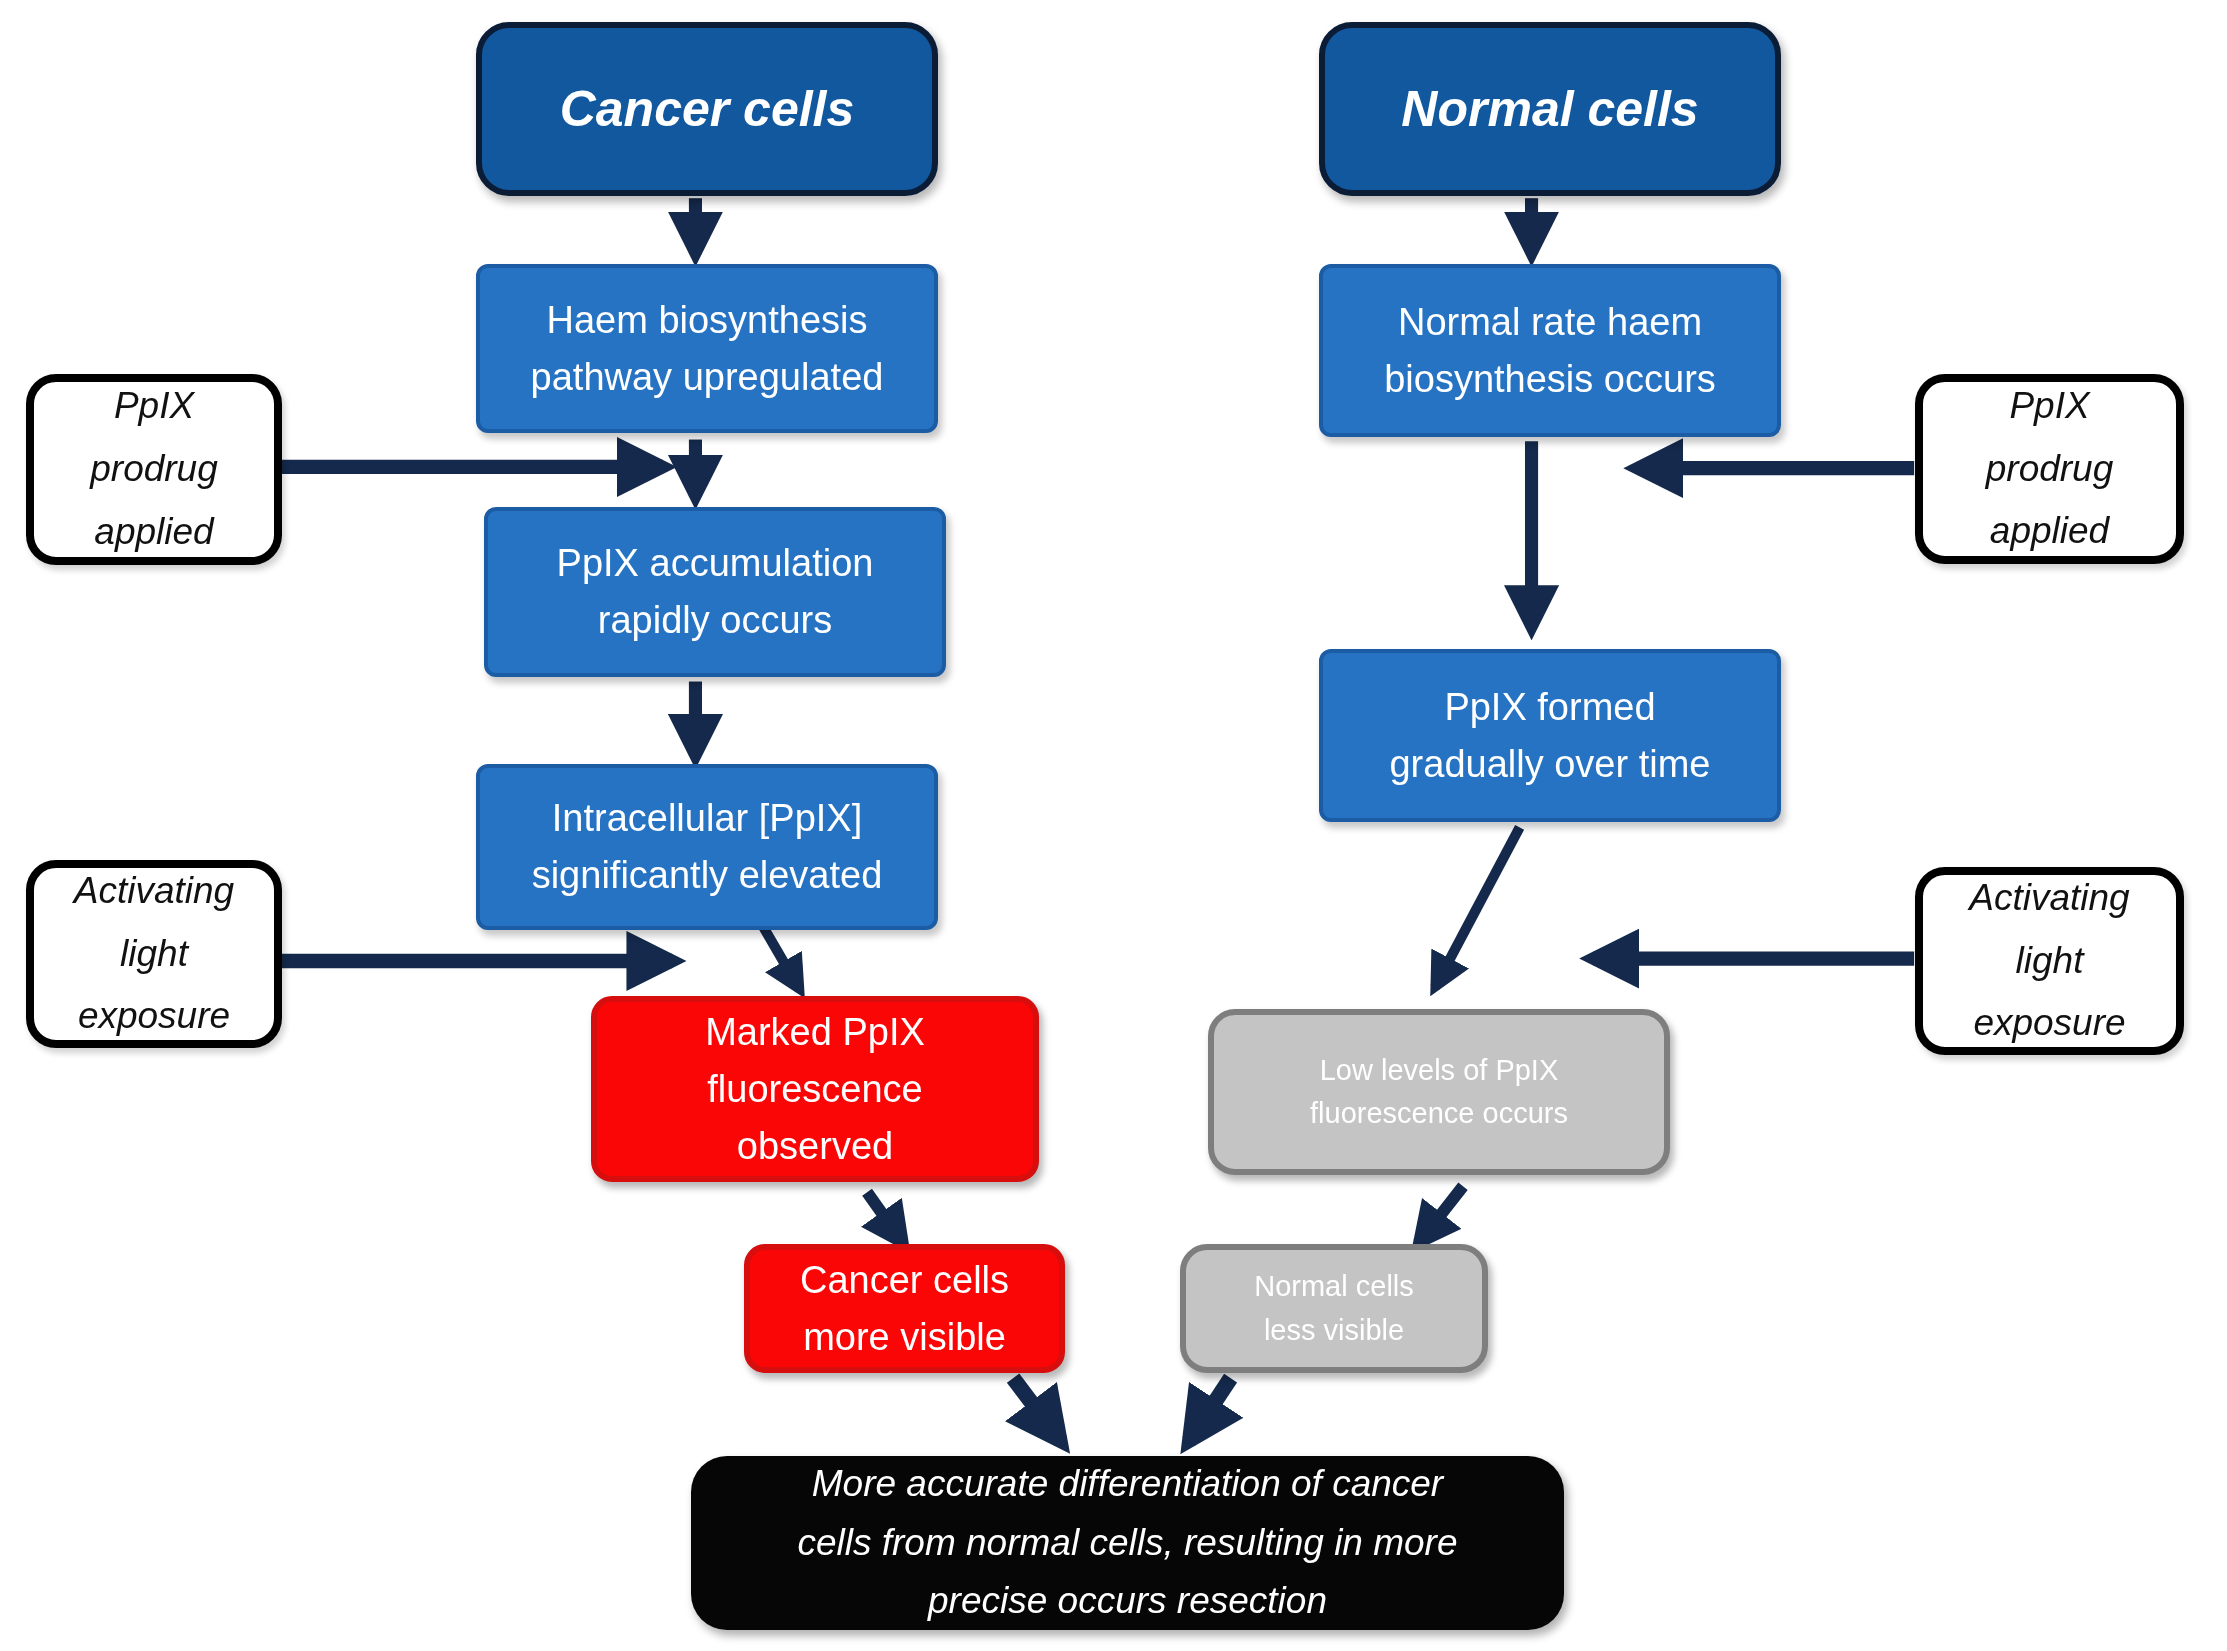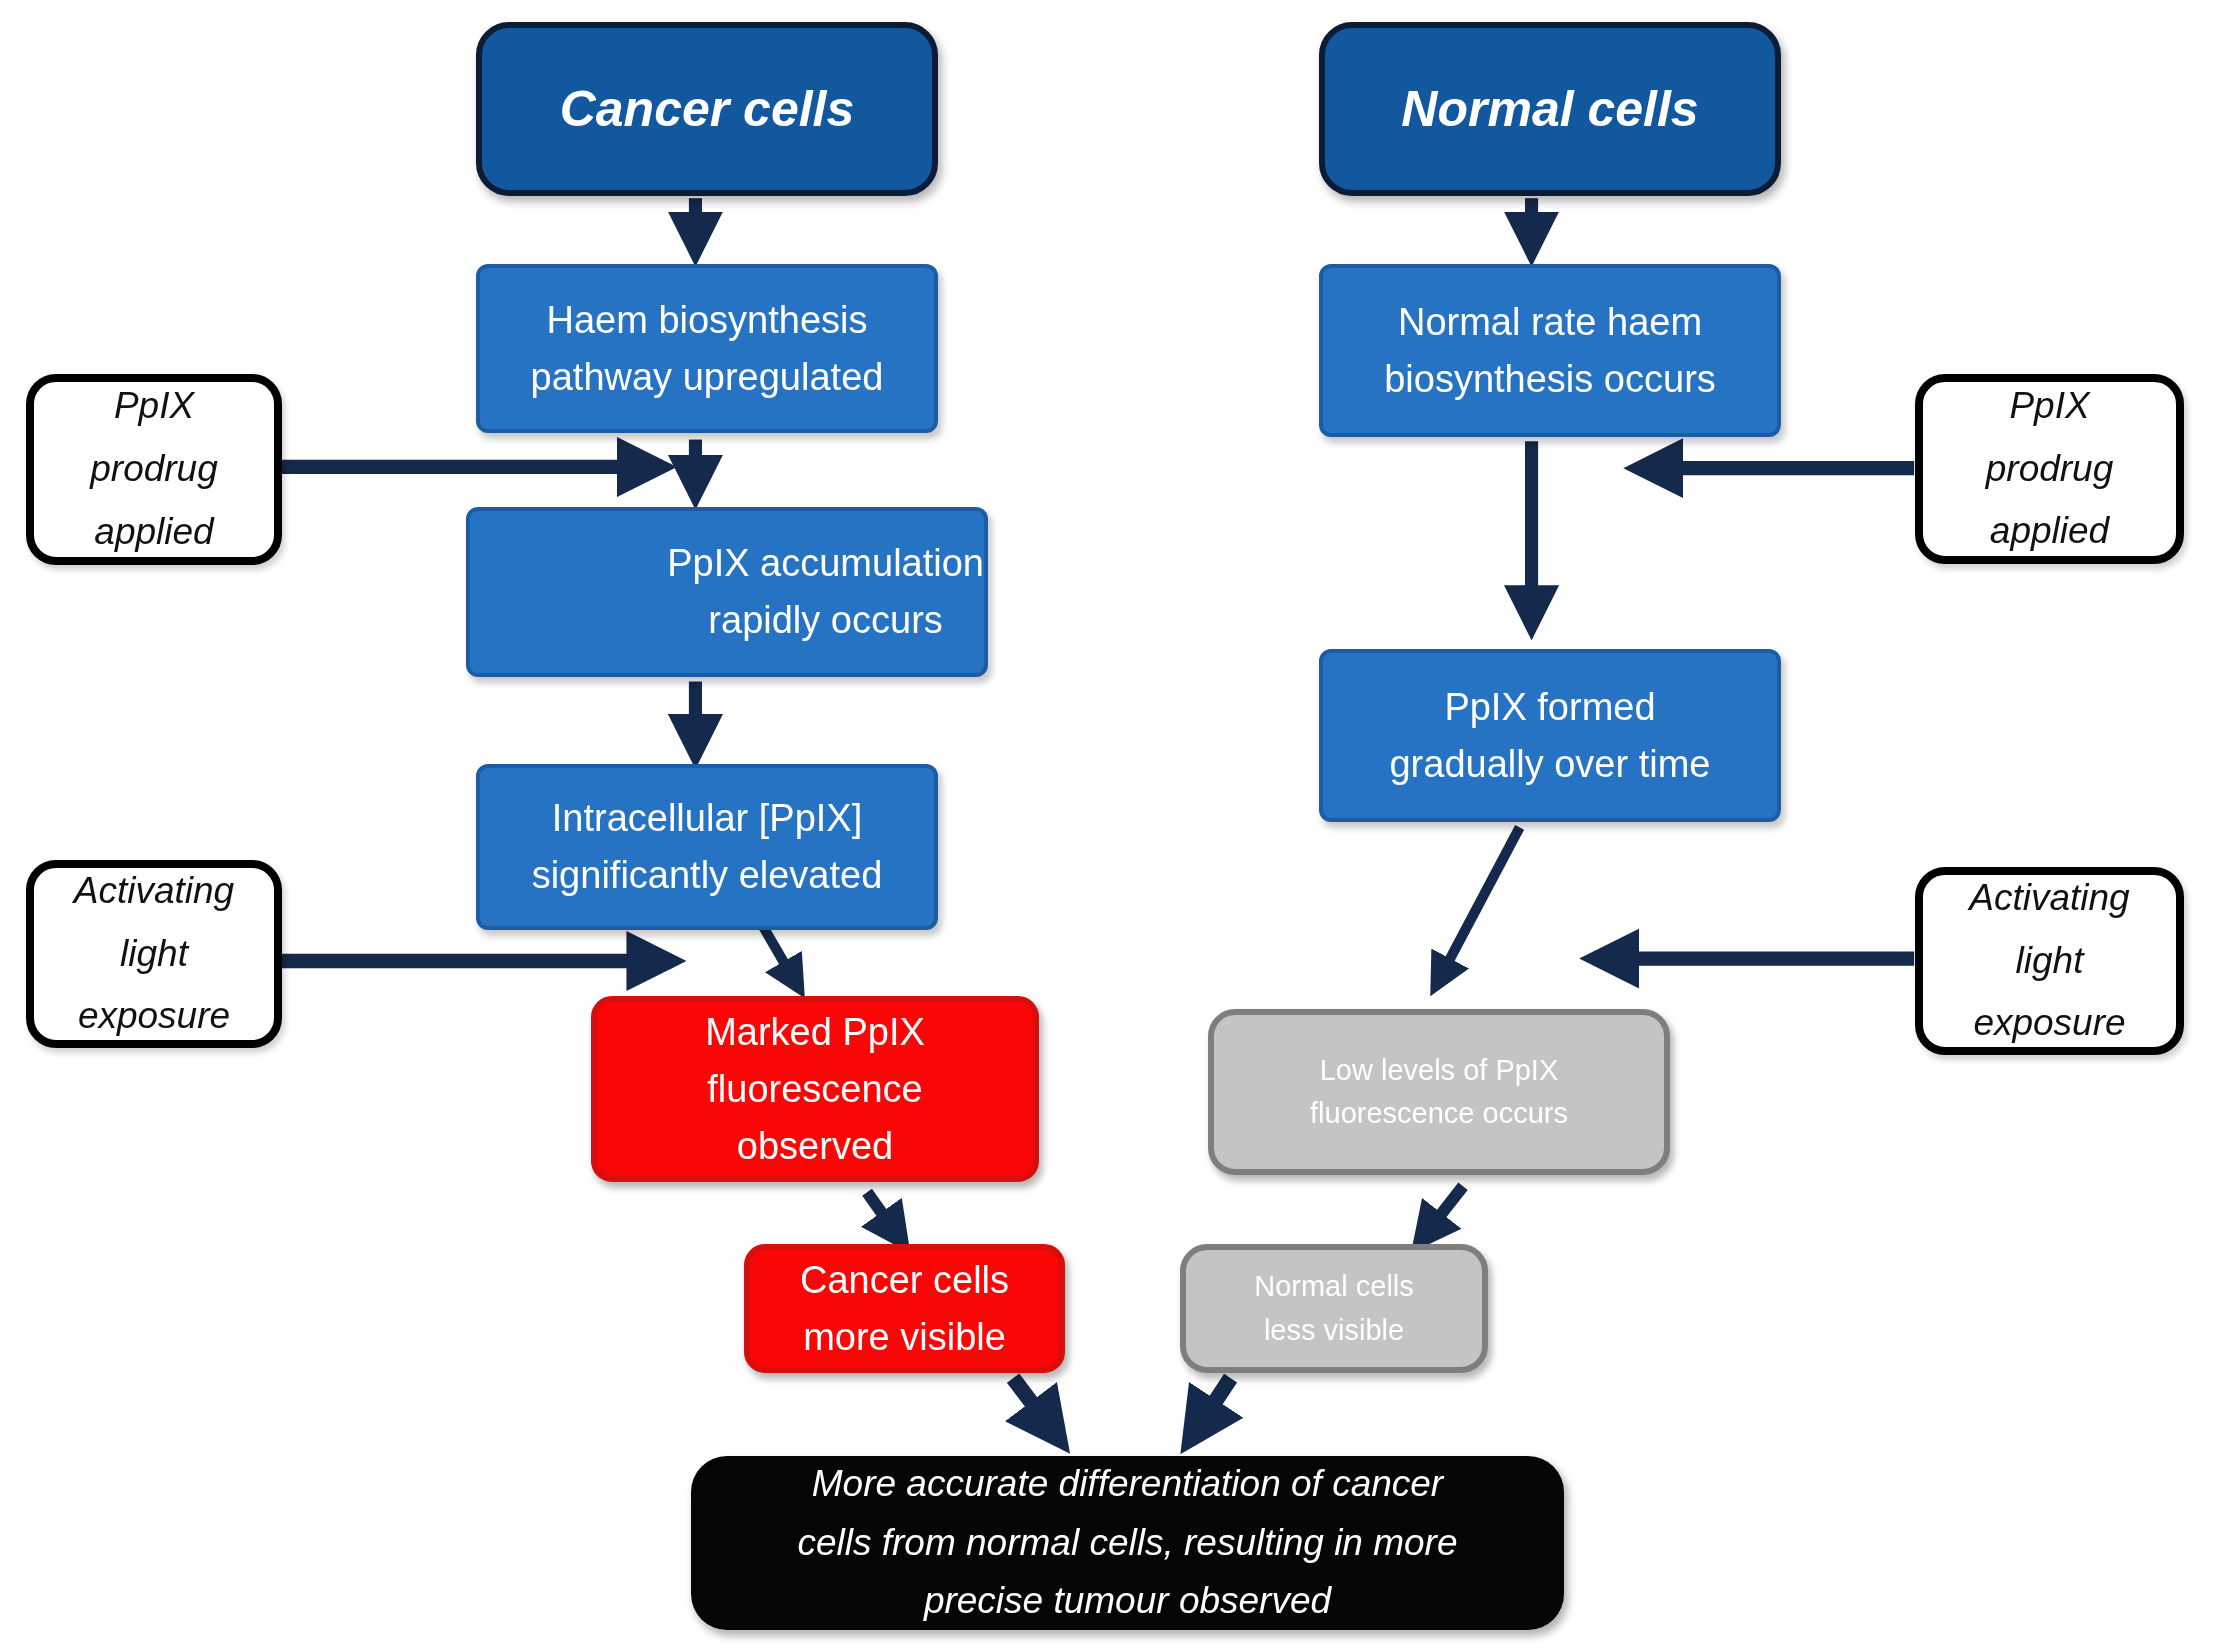--- a/index.html
+++ b/index.html
@@ -75,21 +75,21 @@
     <line x1="2065" y1="2312" x2="1995" y2="2418" stroke-width="26" marker-end="url(#ah)"></line>
   </svg>
 
   <div class="node hdr" style="left:476px; top:21.5px; width:462px; height:174px;">
     <span class="txt">Cancer cells</span>
   </div>
   <div class="node step" style="left:476px; top:264px; width:462px; height:169px;">
     <span class="txt">Haem biosynthesis
 pathway upregulated</span>
   </div>
-  <div class="node step" style="left:466px; top:507px; width:522px; height:170px;justify-content:flex-end;">
+  <div class="node step" style="left:484px; top:507px; width:462px; height:170px;">
     <span class="txt">PpIX accumulation
 rapidly occurs</span>
   </div>
   <div class="node step" style="left:476px; top:764px; width:462px; height:166px;">
     <span class="txt">Intracellular [PpIX]
 significantly elevated</span>
   </div>
   <div class="node red" style="left:591px; top:996px; width:448px; height:186px;">
     <span class="txt">Marked PpIX
 fluorescence
@@ -137,17 +137,17 @@
   </div>
   <div class="node wlabel" style="left:1915px; top:867px; width:269px; height:188px;">
     <span class="txt">Activating
 light
 exposure</span>
   </div>
 
   <div class="node outcome" style="left:691px; top:1456px; width:873px; height:174px;">
     <span class="txt">More accurate differentiation of cancer
 cells from normal cells, resulting in more
-precise tumour observed</span>
+precise occurs resection</span>
   </div>
 
 </div>
 
 
 </body></html>

